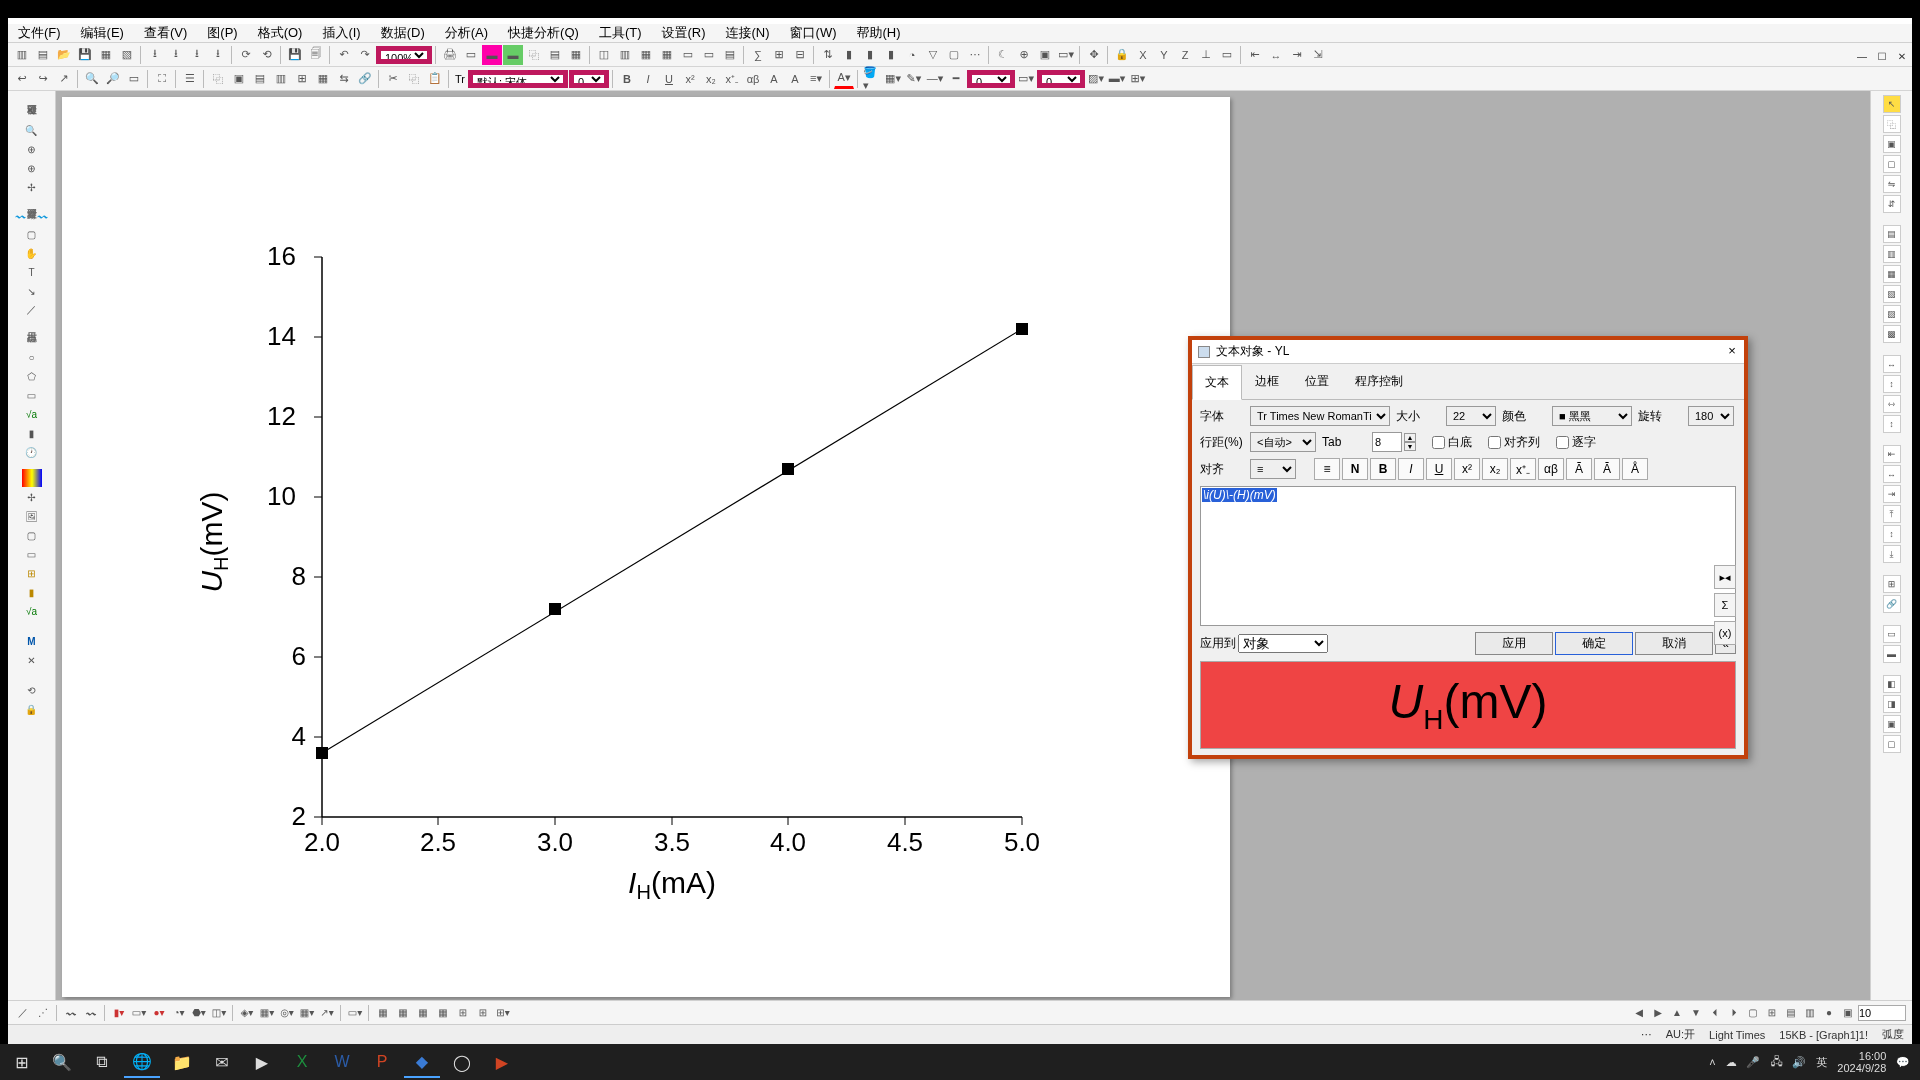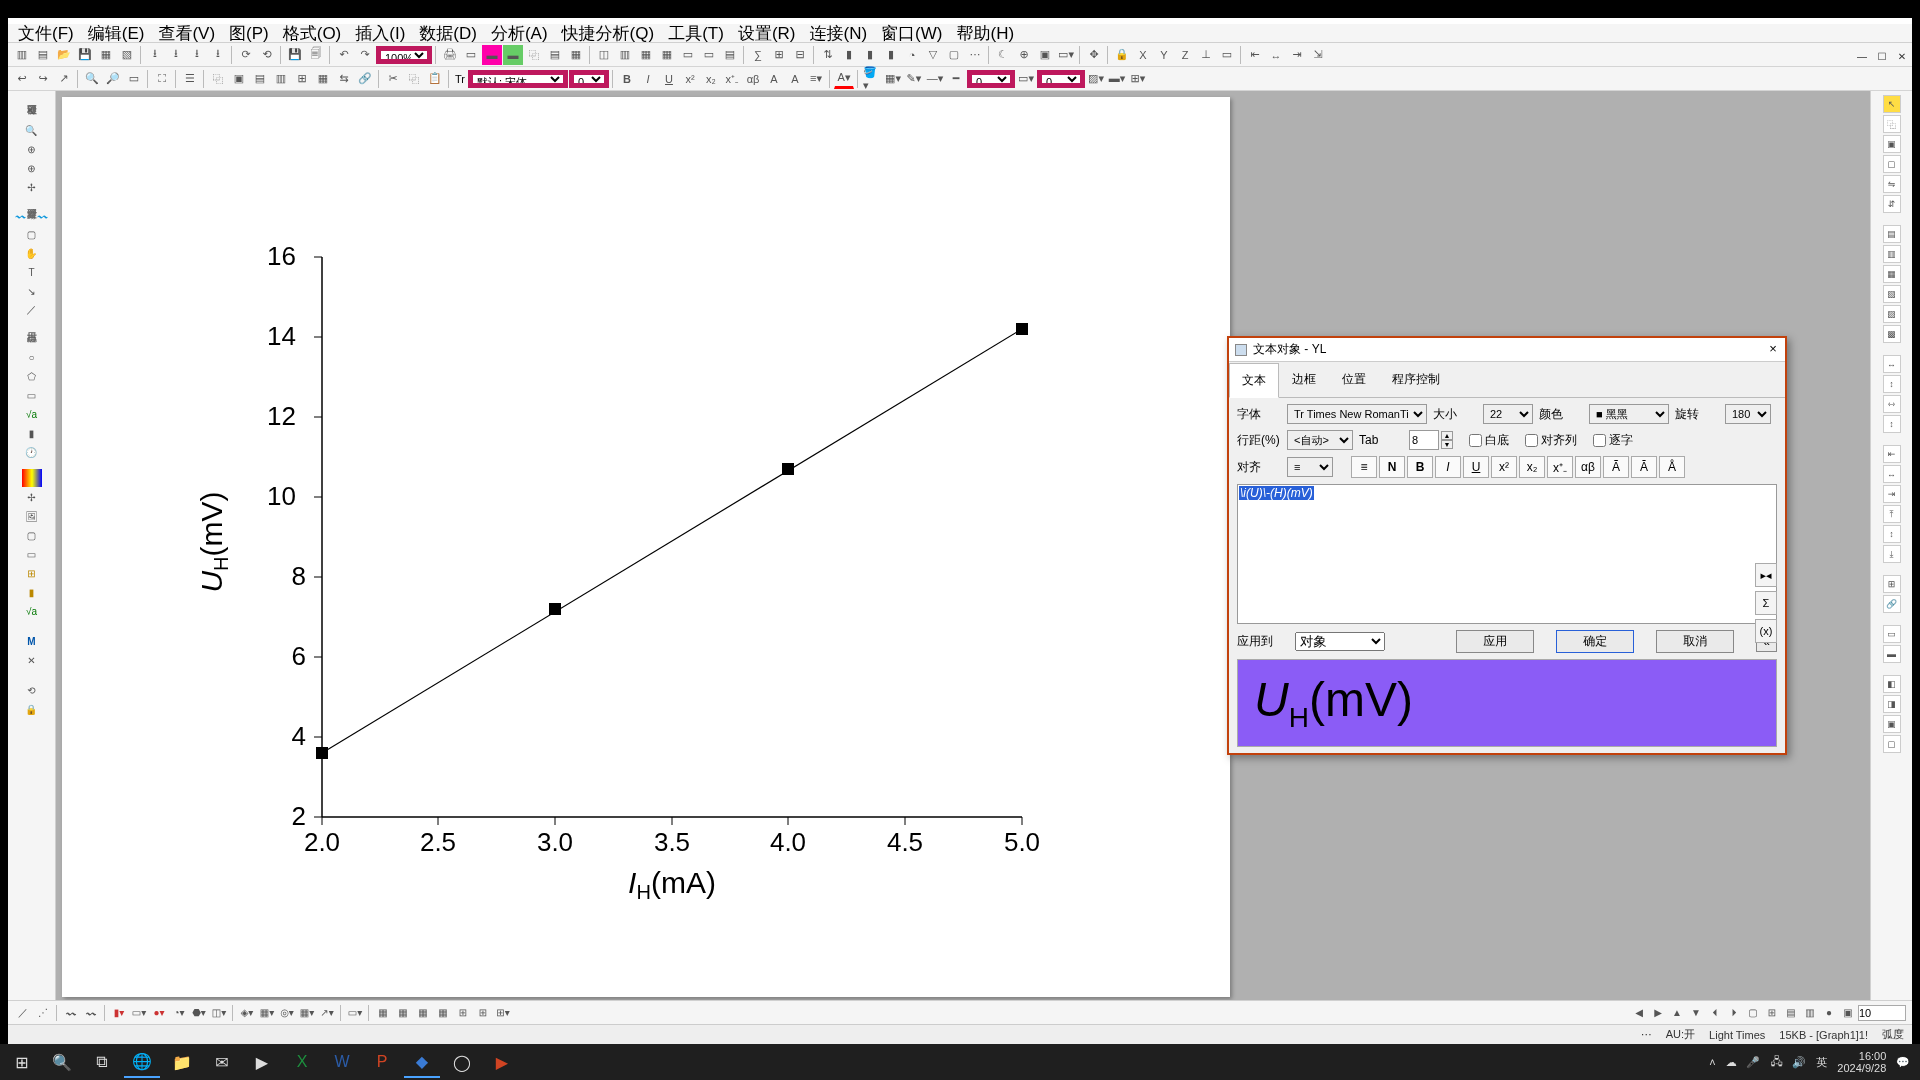--- a/index.html
+++ b/index.html
@@ -1,21 +1,21 @@
 <!DOCTYPE html>
 <html><head>
 <meta charset="utf-8">
 <style>
 * { margin: 0; padding: 0; box-sizing: border-box; font-family: "Microsoft YaHei", SimSun, sans-serif; }
 body { background: #000; width: 1920px; height: 1080px; overflow: hidden; position: relative; }
 .app { position: absolute; top: 18px; left: 8px; right: 8px; bottom: 36px; background: #f0f0f0; display: flex; flex-direction: column; }
 
 
 .titlebar { height: 6px; background: #fff; }
-.menubar { height: 19px; background: #f5f5f5; border-bottom: 1px solid #d0d0d0; display: flex; align-items: center; padding: 0 4px; font-size: 17px; gap: 2px; }
+.menubar { height: 19px; background: #f5f5f5; border-bottom: 1px solid #d0d0d0; display: flex; align-items: center; padding: 0 4px; font-size: 13px; gap: 8px; }
 .menubar .mi { padding: 1px 6px; cursor: default; }
 .win-btns { position:absolute; right:2px; top:32px; display:flex; gap:4px; }
 .win-btns div { width:16px;height:14px;font-size:10px;text-align:center;line-height:14px;color:#333;}
 
 
 .tbar { height: 24px; background: #f5f5f5; border-bottom: 1px solid #d4d4d4; display: flex; align-items: center; padding: 0 4px; gap: 1px; }
 .tbar .tb { width: 20px; height: 20px; border: 1px solid transparent; display:flex;align-items:center;justify-content:center;font-size:11px;color:#555;cursor:default;}
 .tbar .sep{width:2px;height:18px;border-left:1px solid #bbb;margin:0 2px;}
 .tbar .cmb{height:18px;font-size:11px;border:5px solid #be185d;background:#fff;}
 .tbar .txt{font-size:11px;padding:0 2px;}
@@ -31,43 +31,43 @@
 
 .canvas-area{flex:1;background:#b0b0b0;position:relative;overflow:hidden;}
 .sheet-tab{position:absolute;top:6px;left:6px;width:16px;height:16px;background:#5b8ac6;color:#fff;font-size:11px;text-align:center;line-height:16px;border:1px solid #3a6aa6;}
 .paper{position:absolute;top:6px;left:6px;width:1168px;height:900px;background:#fff;box-shadow:2px 2px 4px rgba(0,0,0,.3);}
 
 
 .chart{position:absolute;left:90px;top:90px;width:940px;height:780px;}
 .chart svg{width:100%;height:100%;}
 
 
-.dlg{position:absolute;left:1180px;top:245px;width:560px;background:#f0f0f0;border:2px solid #c2410c;box-shadow:3px 3px 8px rgba(0,0,0,.35);margin-left:39px;}
+.dlg{position:absolute;left:1180px;top:245px;width:560px;background:#f0f0f0;border:4px solid #c2410c;box-shadow:3px 3px 8px rgba(0,0,0,.35);}
 .dlg-title{height:24px;background:#fff;border-bottom:1px solid #ccc;display:flex;align-items:center;padding:0 6px;font-size:12px;position:relative;}
 .dlg-title .icon{width:12px;height:12px;border:1px solid #888;margin-right:6px;background:#cde;}
 .dlg-close{position:absolute;right:4px;top:4px;width:16px;height:16px;text-align:center;line-height:14px;font-size:13px;cursor:pointer;}
 .dlg-tabs{display:flex;border-bottom:1px solid #bbb;background:#f0f0f0;}
 .dlg-tabs .dt{padding:8px 12px;font-size:12px;border:1px solid transparent;cursor:default;}
 .dlg-tabs .dt.active{background:#fff;border:1px solid #bbb;border-bottom:1px solid #fff;position:relative;top:1px;}
 .dlg-body{padding:6px 8px;font-size:12px;}
 .dlg-row{display:flex;align-items:center;gap:6px;margin-bottom:6px;}
 .dlg-row label{min-width:44px;}
 .dlg-row select,.dlg-row input[type=text]{height:20px;border:1px solid #999;font-size:11px;padding:0 2px;}
 .dlg-row .ck{display:flex;align-items:center;gap:3px;margin-left:10px;}
 .fmt-btns{display:flex;gap:2px;}
 .fmt-btns .fb{width:26px;height:22px;border:1px solid #aaa;background:#fafafa;display:flex;align-items:center;justify-content:center;font-size:12px;cursor:default;}
 .txtarea{width:100%;height:140px;border:1px solid #999;background:#fff;font-family:monospace;font-size:12px;padding:1px;overflow:auto;position:relative;font-style:italic;}
 .txtarea .sel{background:#2860d8;color:#fff;padding:0 1px;}
 .side-btns{position:absolute;right:8px;top:165px;display:flex;flex-direction:column;gap:4px;}
 .side-btns .sb{width:22px;height:24px;border:1px solid #aaa;background:#f4f4f4;font-size:11px;display:flex;align-items:center;justify-content:center;}
-.apply-row{display:flex;align-items:center;gap:22px;margin:6px 0;}
+.apply-row{display:flex;align-items:center;gap:2px;margin:6px 0;}
 .apply-row .btn{padding:2px 26px;border:1px solid #888;background:#eaeaea;font-size:12px;cursor:default;}
 .apply-row .btn.primary{border:1px solid #2860d8;}
 .apply-row .spacer{flex:1;}
-.preview{border:1px solid #aaa;background:#8b5cf6;padding:12px 16px;font-family:'Times New Roman',serif;font-size:48px;}
+.preview{border:1px solid #aaa;background:#ef4444;padding:12px 16px;font-family:'Times New Roman',serif;font-size:48px;text-align:center;}
 .preview .sub{font-size:28px;vertical-align:sub;}
 
 
 .btoolbar{height:24px;background:#f5f5f5;border-top:1px solid #d0d0d0;display:flex;align-items:center;padding:0 6px;gap:2px;}
 .btoolbar .tb{width:18px;height:18px;font-size:10px;color:#555;display:flex;align-items:center;justify-content:center;}
 .btoolbar .sep{width:2px;height:16px;border-left:1px solid #bbb;margin:0 2px;}
 .btoolbar .rgrp{margin-left:auto;display:flex;gap:1px;align-items:center;}
 .btoolbar input{width:48px;height:16px;font-size:11px;border:1px solid #aaa;}
 
 .status{height:20px;background:#eee;border-top:1px solid #ccc;display:flex;align-items:center;justify-content:flex-end;font-size:11px;gap:14px;padding:0 8px;color:#333;}

